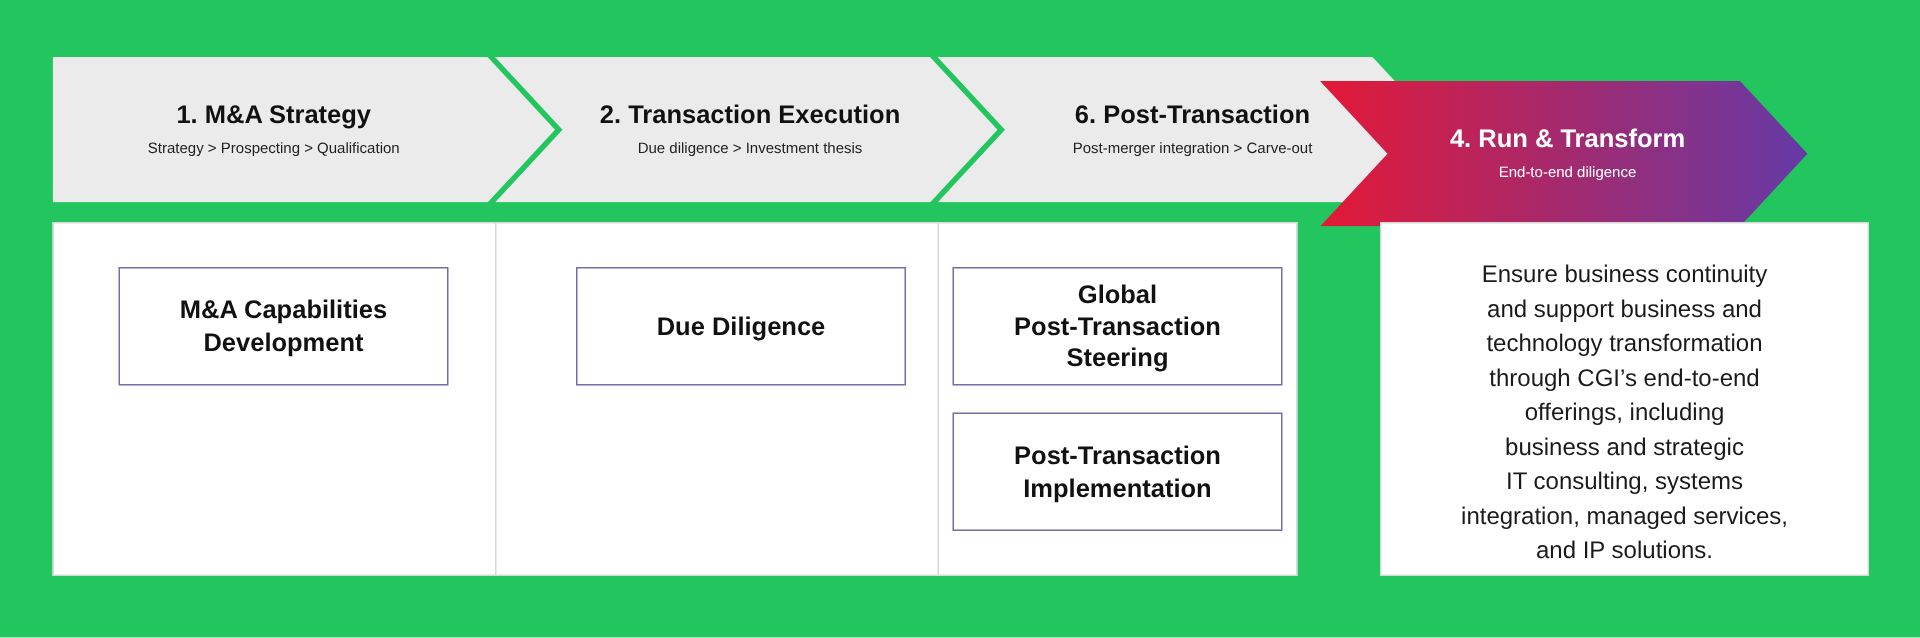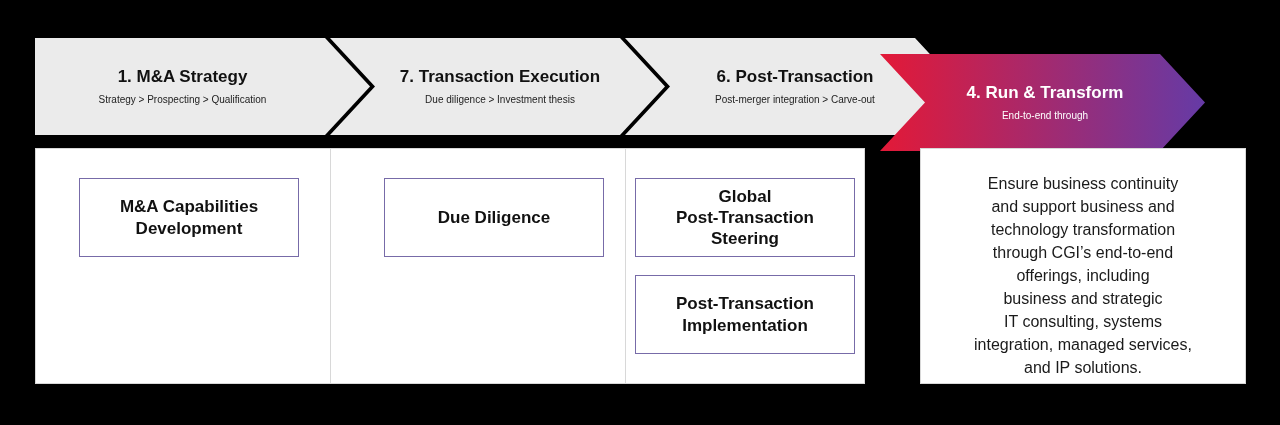--- a/index.html
+++ b/index.html
@@ -1,20 +1,20 @@
 <!DOCTYPE html>
 <html style="--chevron-gray: #ebebeb; --gradient-start: #e31937; --gradient-end: #5f3cab; --card-border: #776ba8; --panel-border: #d8d8d8;"><head>
 <meta charset="utf-8">
 <style>
   html, body { margin: 0; padding: 0; background: #ffffff; }
   .canvas {
     position: relative;
     width: 1280px;
     height: 425px;
-    background: #000000;
+    background: #22c55e;
     font-family: "Liberation Sans", "DejaVu Sans", sans-serif;
     overflow: hidden;
   }
 
   
   .chev {
     position: absolute;
     top: 38px;
     height: 97px;
     width: 340px;
@@ -104,30 +104,30 @@
 </head>
 <body>
 
 <div class="canvas">
 
   <div class="chev chev1">
     <div class="chev-title">1. M&amp;A Strategy</div>
     <div class="chev-sub">Strategy &gt; Prospecting &gt; Qualification</div>
   </div>
   <div class="chev chev2">
-    <div class="chev-title">7. Transaction Execution</div>
+    <div class="chev-title">2. Transaction Execution</div>
     <div class="chev-sub">Due diligence &gt; Investment thesis</div>
   </div>
   <div class="chev chev3">
     <div class="chev-title">6. Post-Transaction</div>
     <div class="chev-sub">Post-merger integration &gt; Carve-out</div>
   </div>
   <div class="chev chev4">
     <div class="chev-title">4. Run &amp; Transform</div>
-    <div class="chev-sub">End-to-end through</div>
+    <div class="chev-sub">End-to-end diligence</div>
   </div>
 
   <div class="panel panel1">
     <div class="card">M&amp;A Capabilities
 Development</div>
   </div>
 
   <div class="panel panel2">
     <div class="card">Due Diligence</div>
   </div>

